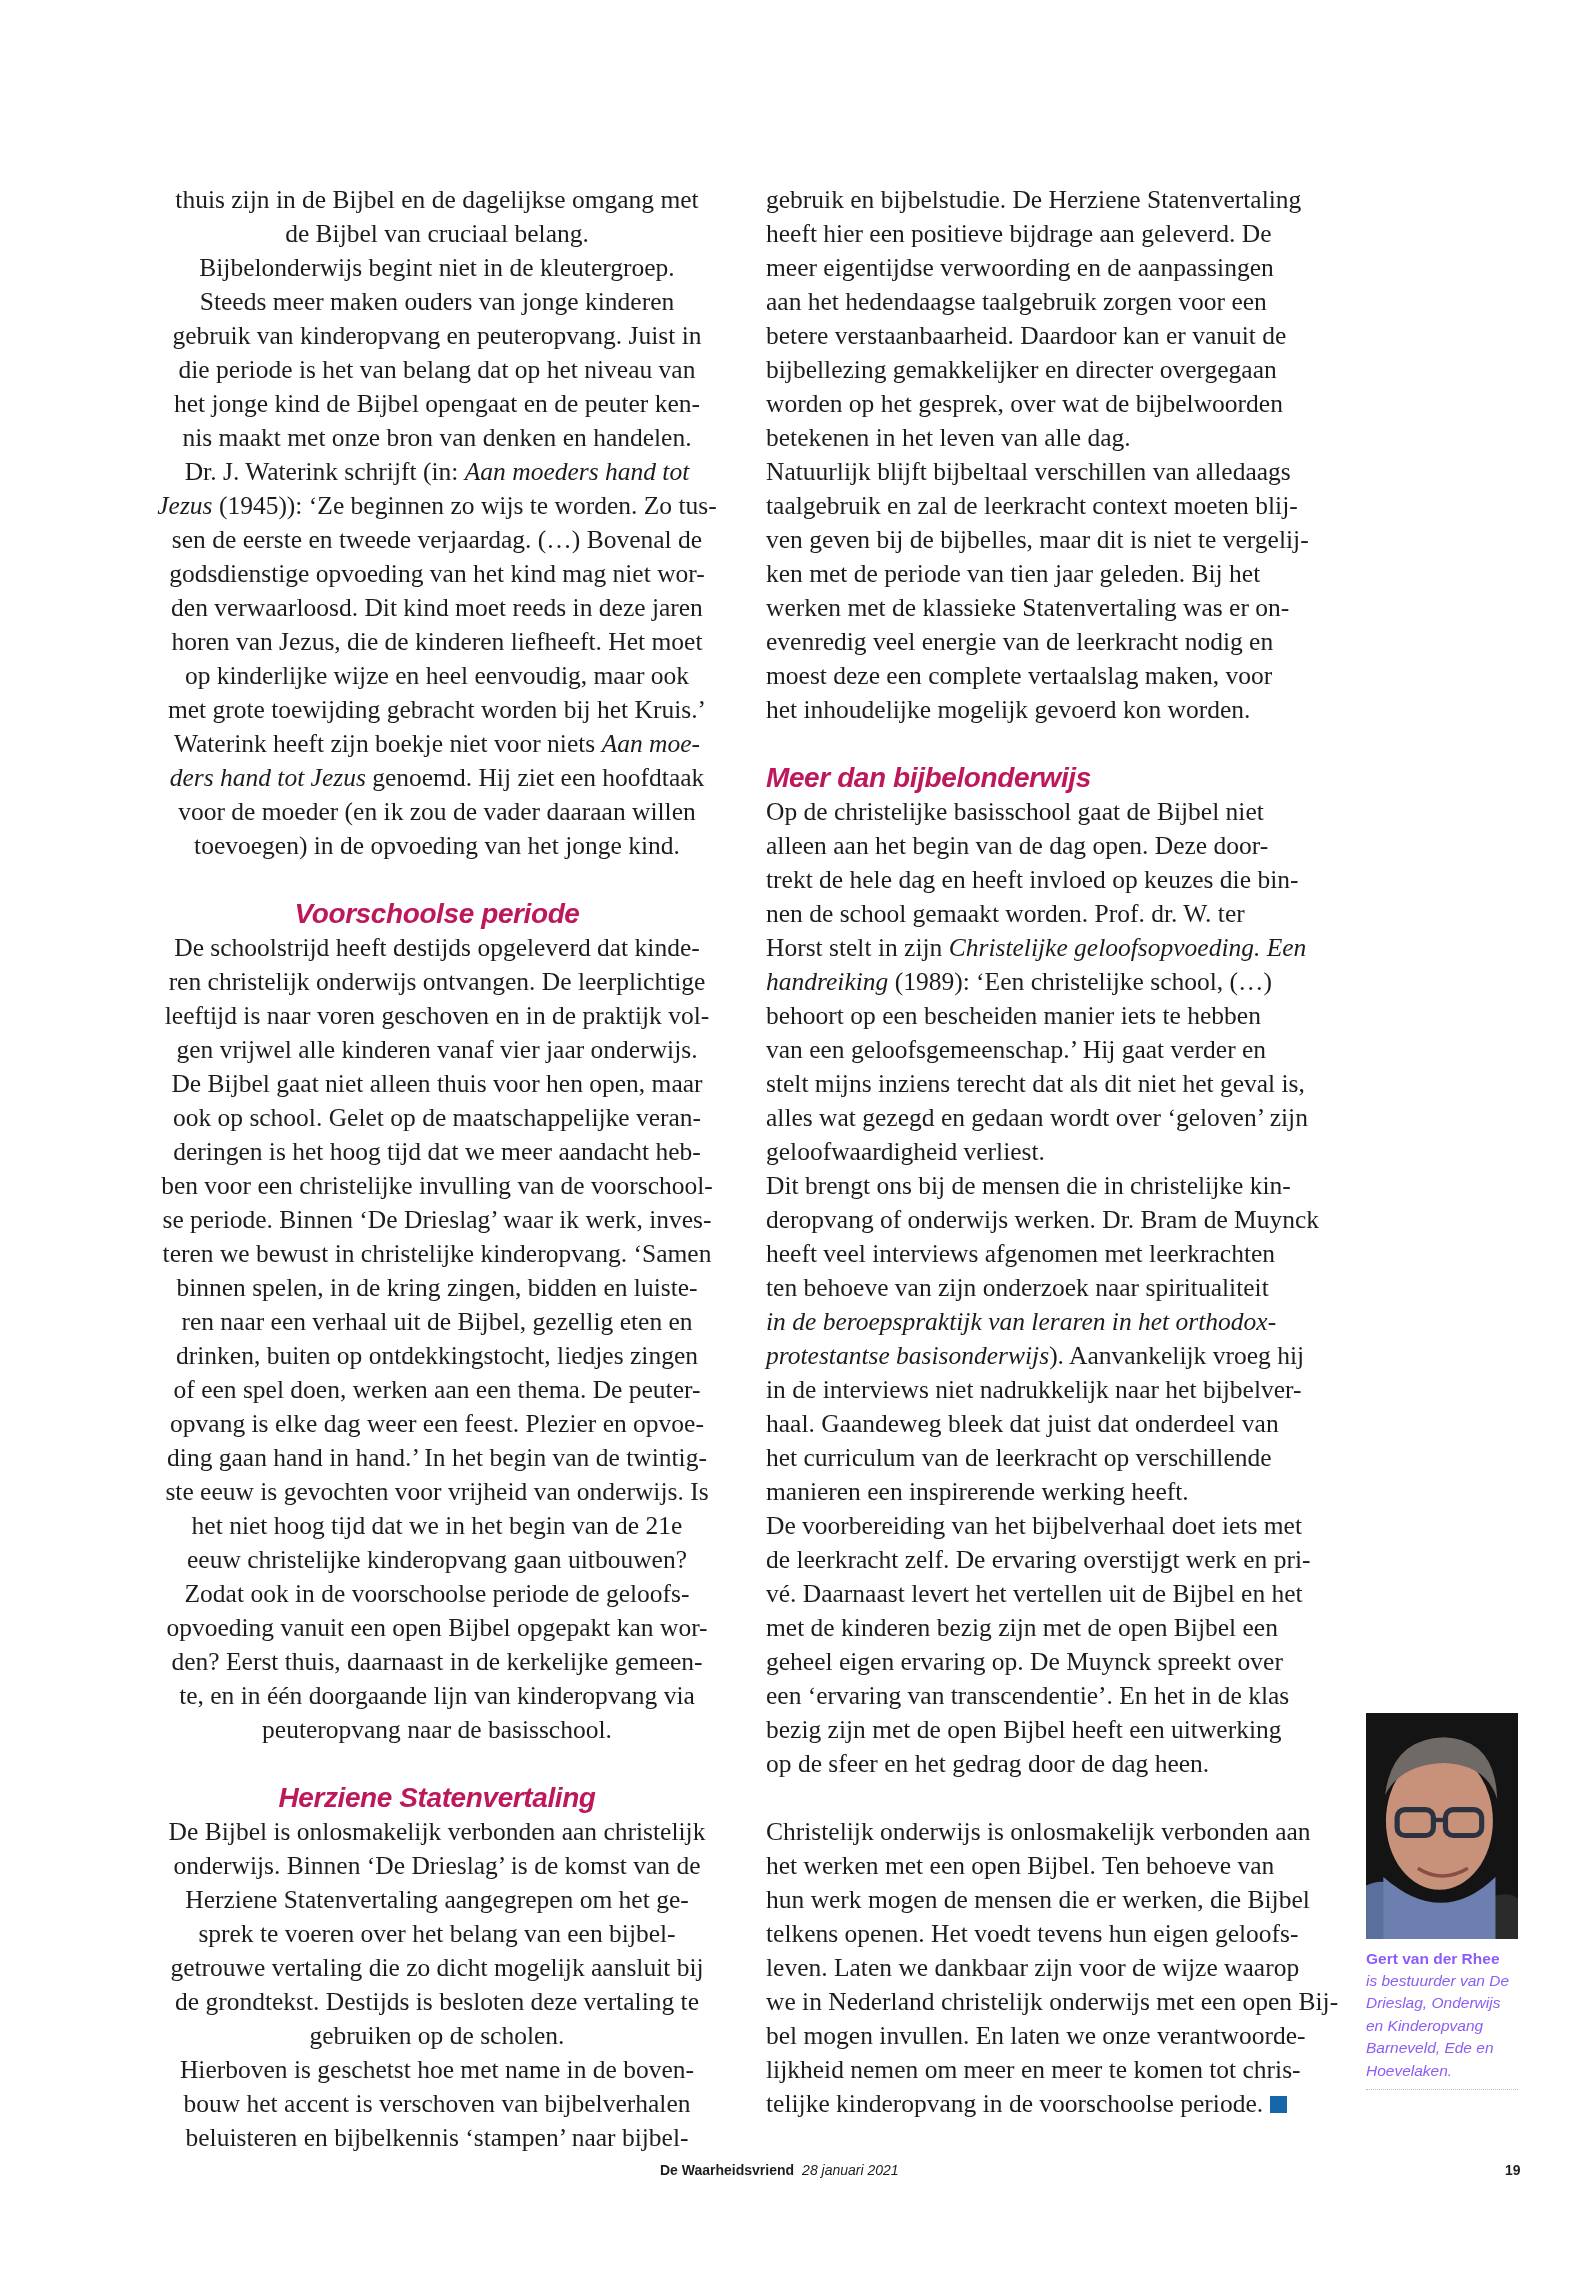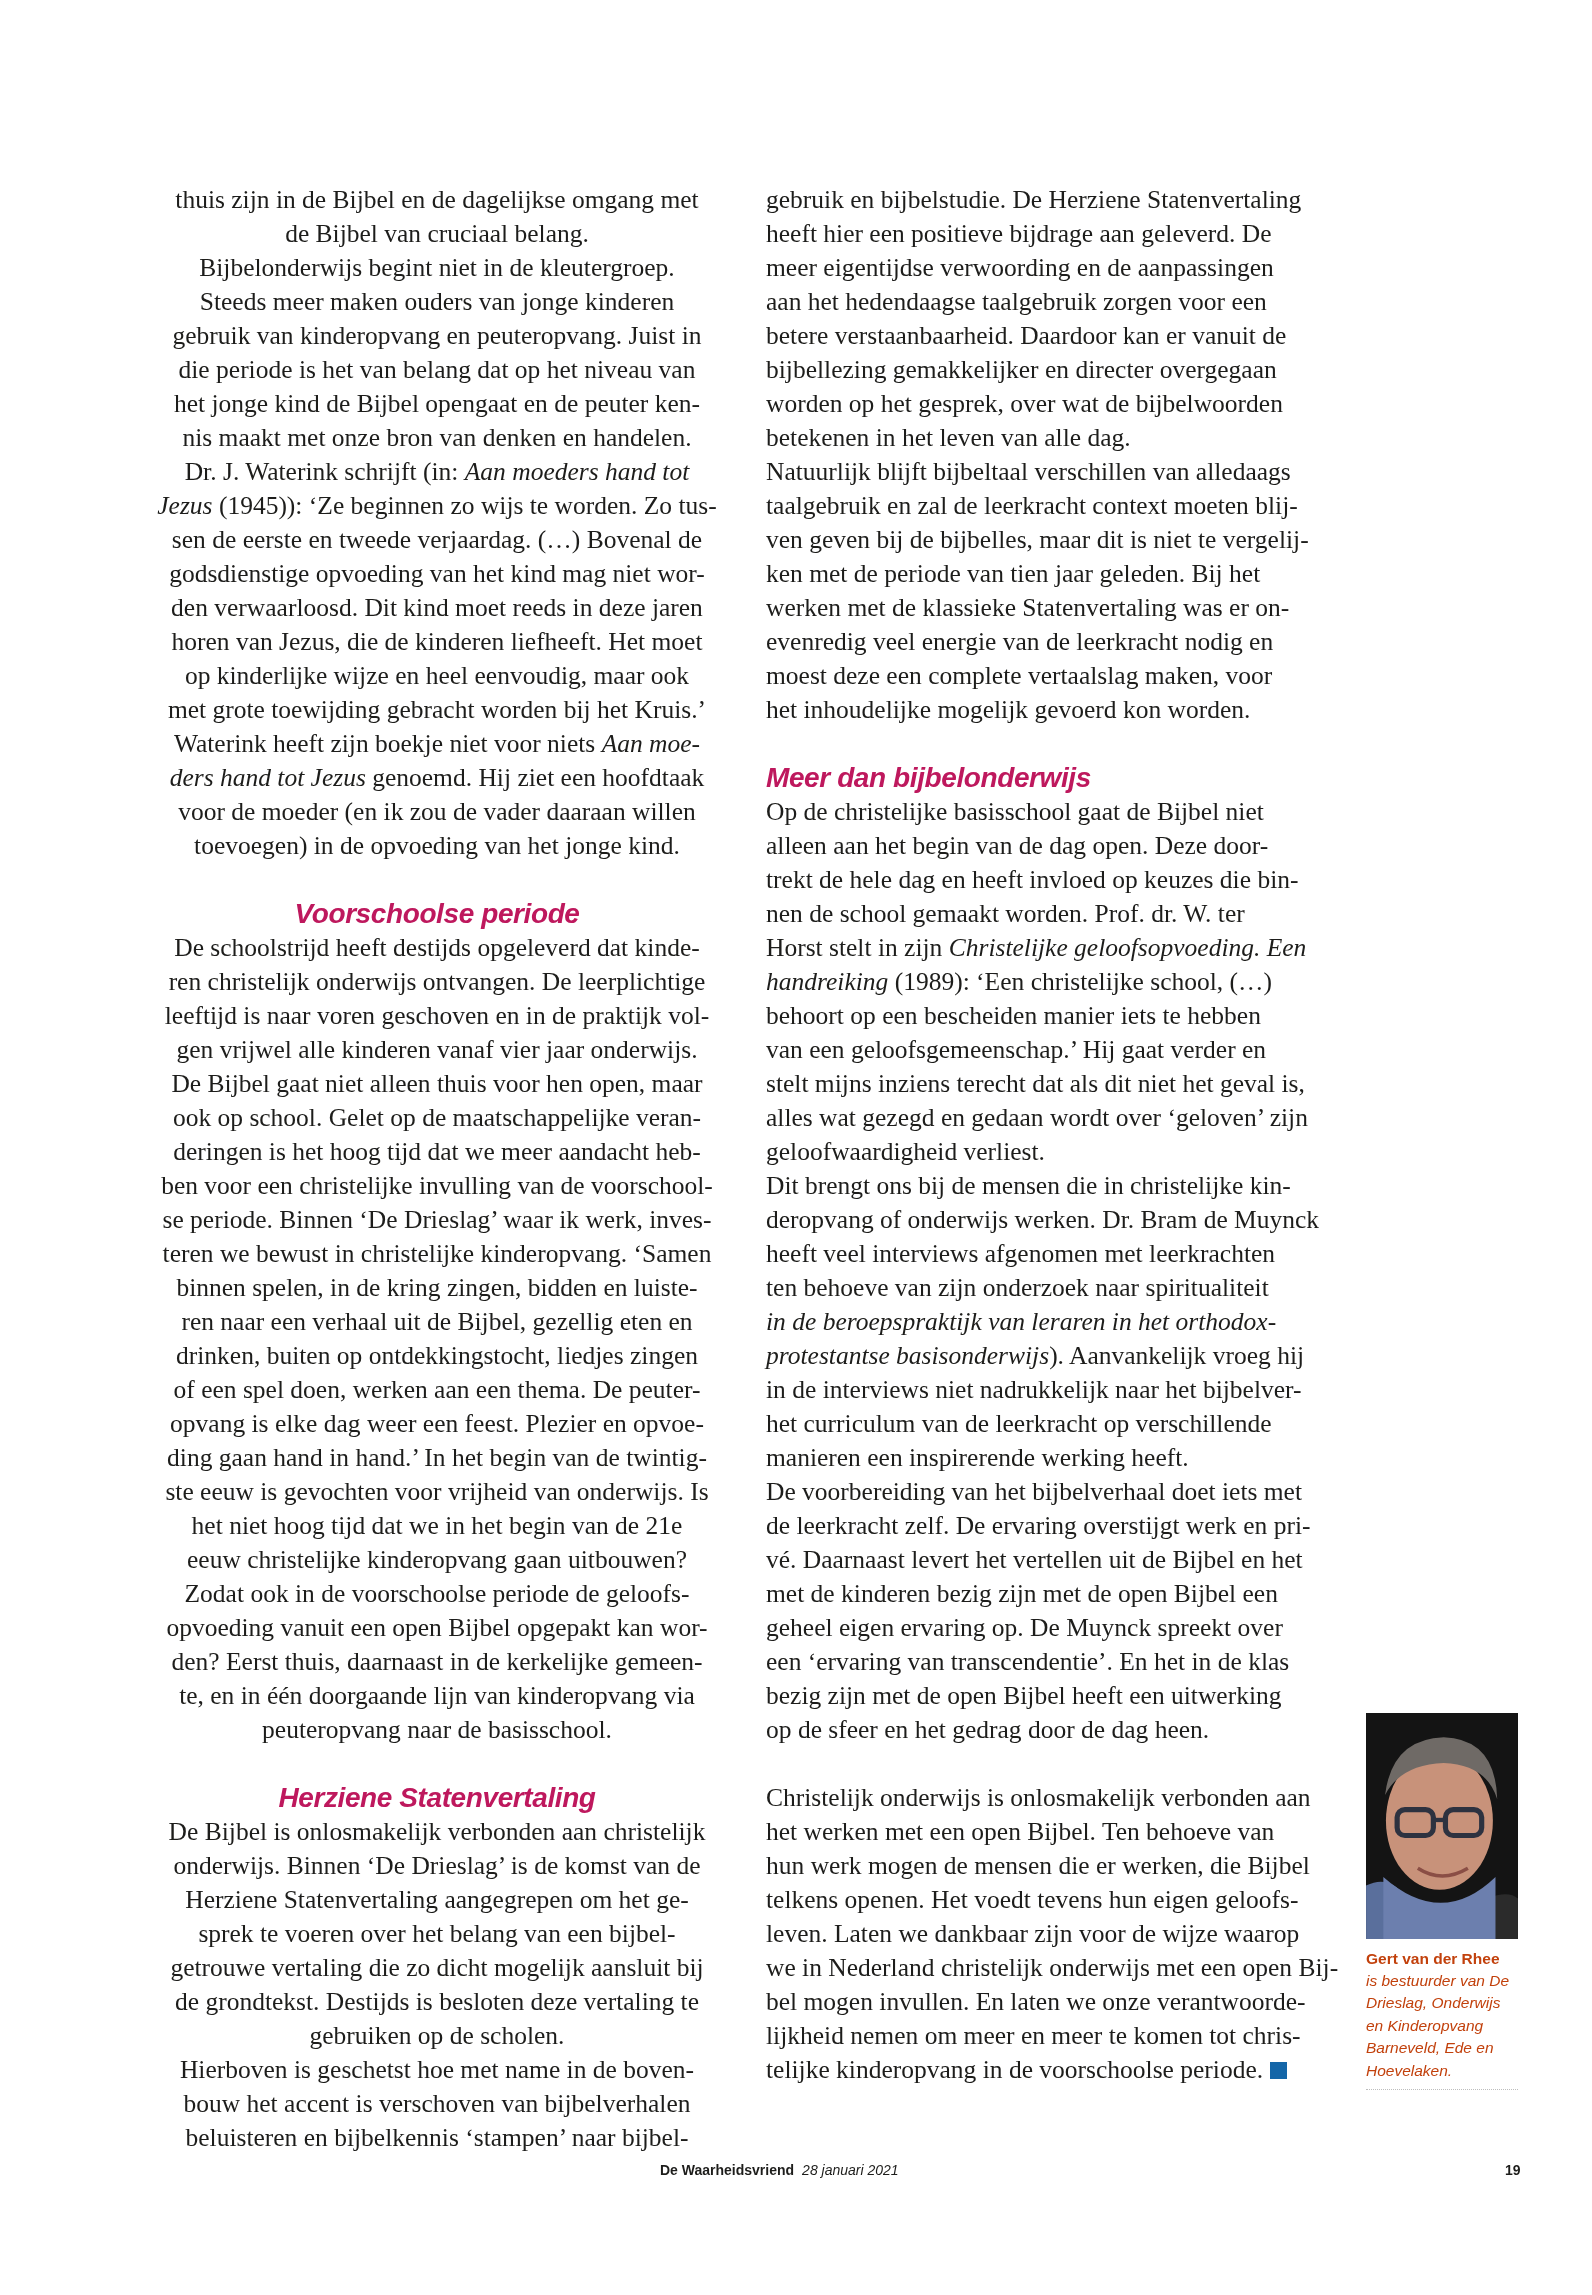--- a/index.html
+++ b/index.html
@@ -5,21 +5,21 @@
   html, body { margin:0; padding:0; background:#ffffff; }
   body { width:1592px; height:2295px; position:relative; overflow:hidden; }
   .col { position:absolute; top:183px; font-family:"Liberation Serif","DejaVu Serif",serif; font-size:25.5px; line-height:34px; color:#1d1d1b; }
   .col-left { left:152px; width:570px;text-align:center; }
   .col-right { left:766px; width:587px; }
   .line { white-space:nowrap; height:34px; }
   .line i { font-style:italic; }
   .gap { height:34px; }
   .heading { font-family:"Liberation Sans","DejaVu Sans",sans-serif; font-style:italic; font-weight:bold; color:#be185d; font-size:28px; letter-spacing:-0.4px; height:34px; line-height:34px; white-space:nowrap; }
   .endmark { display:inline-block; width:17.3px; height:17.3px; background:#1466a8; margin-left:7px; vertical-align:-0.9px; }
-  .author { position:absolute; left:1366px; top:1713px; width:157px; font-family:"Liberation Sans","DejaVu Sans",sans-serif; color:#c2410c; }
+  .author { position:absolute; left:1366px; top:1713px; width:157px; font-family:"Liberation Sans","DejaVu Sans",sans-serif; color:#8b5cf6; }
   .photo { width:152px; height:226px; background:#151515; position:relative; overflow:hidden; }
   .author-name { font-weight:bold; font-size:15.5px; margin-top:8.6px; line-height:22.4px; }
   .author-bio { font-style:italic; font-size:15.5px; line-height:22.4px; }
   .author-rule { border-top:1.7px dotted #bdbdbd; margin-top:7px; width:152px; }
   .footer { position:absolute; top:2162px; left:0; width:1592px; font-family:"Liberation Sans","DejaVu Sans",sans-serif; font-size:14px; color:#1d1d1b; }
   .footer-mag { position:absolute; left:660px; font-weight:bold; }
   .footer-date { font-style:italic; font-weight:normal; margin-left:8px; }
   .footer-page { position:absolute; left:1505px; font-weight:bold; }
 </style>
 </head>
@@ -115,20 +115,21 @@
     <div class="line"><span>stelt mijns inziens terecht dat als dit niet het geval is,</span></div>
     <div class="line"><span>alles wat gezegd en gedaan wordt over ‘geloven’ zijn</span></div>
     <div class="line"><span>geloofwaardigheid verliest.</span></div>
     <div class="line"><span>Dit brengt ons bij de mensen die in christelijke kin-</span></div>
     <div class="line"><span>deropvang of onderwijs werken. Dr. Bram de Muynck</span></div>
     <div class="line"><span>heeft veel interviews afgenomen met leerkrachten</span></div>
     <div class="line"><span>ten behoeve van zijn onderzoek naar spiritualiteit</span></div>
     <div class="line"><i>in de beroepspraktijk van leraren in het orthodox-</i></div>
     <div class="line"><i>protestantse basisonderwijs</i><span>). Aanvankelijk vroeg hij</span></div>
     <div class="line"><span>in de interviews niet nadrukkelijk naar het bijbelver-</span></div>
+    <div class="line"><span>haal. Gaandeweg bleek dat juist dat onderdeel van</span></div>
     <div class="line"><span>het curriculum van de leerkracht op verschillende</span></div>
     <div class="line"><span>manieren een inspirerende werking heeft.</span></div>
     <div class="line"><span>De voorbereiding van het bijbelverhaal doet iets met</span></div>
     <div class="line"><span>de leerkracht zelf. De ervaring overstijgt werk en pri-</span></div>
     <div class="line"><span>vé. Daarnaast levert het vertellen uit de Bijbel en het</span></div>
     <div class="line"><span>met de kinderen bezig zijn met de open Bijbel een</span></div>
     <div class="line"><span>geheel eigen ervaring op. De Muynck spreekt over</span></div>
     <div class="line"><span>een ‘ervaring van transcendentie’. En het in de klas</span></div>
     <div class="line"><span>bezig zijn met de open Bijbel heeft een uitwerking</span></div>
     <div class="line"><span>op de sfeer en het gedrag door de dag heen.</span></div>

